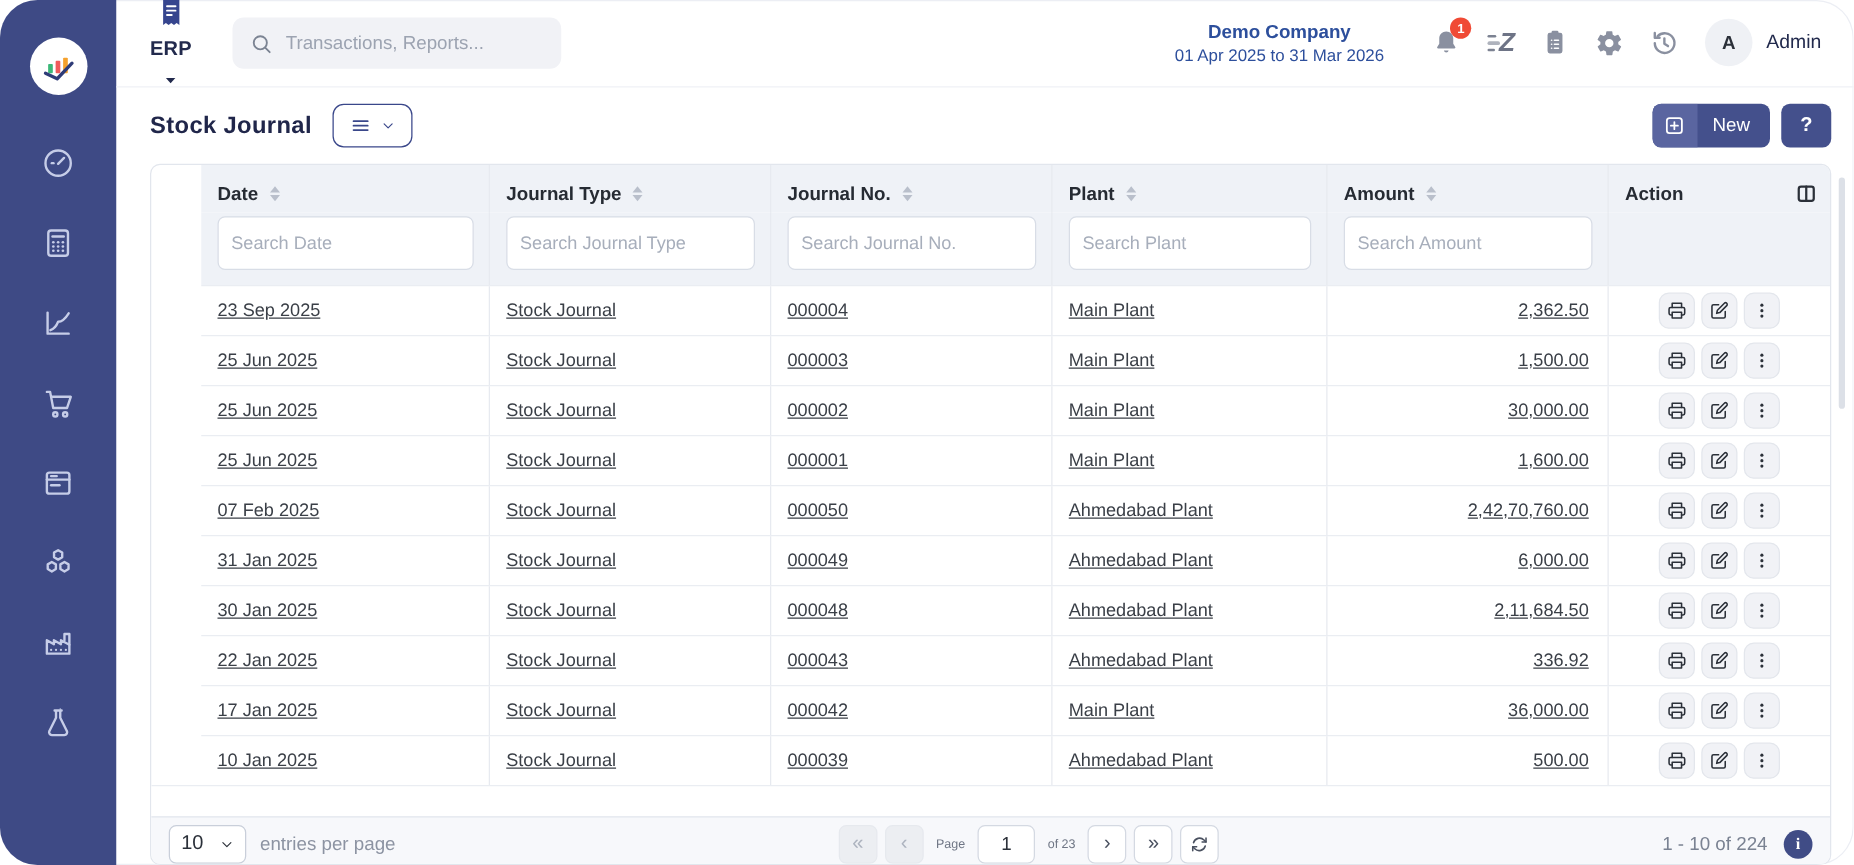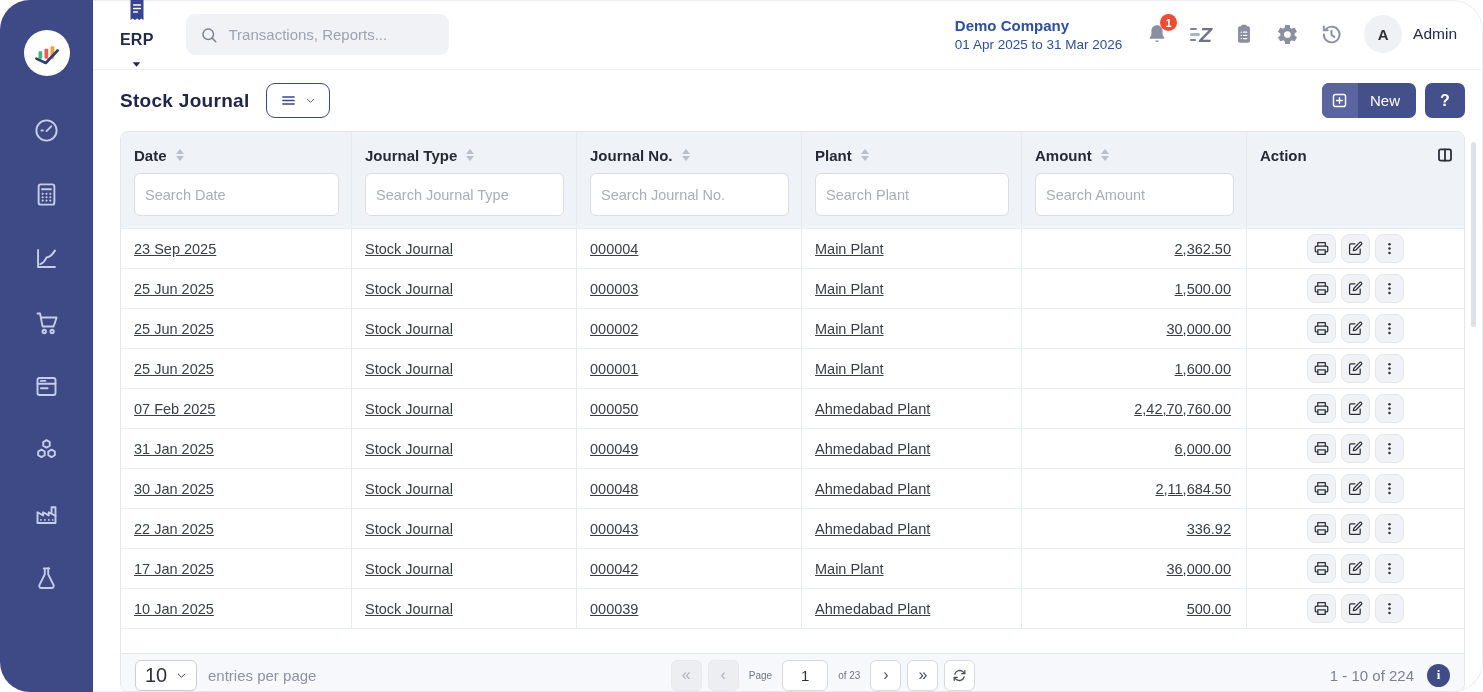--- a/index.html
+++ b/index.html
@@ -18,21 +18,21 @@
   .main{flex:1;display:flex;flex-direction:column;min-width:0;}
 
   
   .topbar{height:70px;flex:none;display:flex;align-items:center;padding:0 26px 0 27px;border-bottom:1px solid #EFF1F6;box-sizing:border-box;}
   .brand{display:flex;align-items:center;gap:9px;cursor:pointer;flex-direction:column;}
   .brand .bname{font-size:16px;font-weight:700;color:#222A4D;letter-spacing:.2px;}
   .caret{color:#222A4D;display:flex;}
   .gsearch{margin-left:32px;width:263px;height:41px;background:#F1F2F6;border-radius:9px;display:flex;align-items:center;gap:11px;padding:0 14px;box-sizing:border-box;color:#7C8493;cursor:text;}
   .gsearch .ph{font-size:15px;color:#9CA3B1;}
   .tr-right{margin-left:auto;display:flex;align-items:center;gap:21px;}
-  .company{text-align:left;line-height:1.4;margin-right:2px;}
+  .company{text-align:center;line-height:1.4;margin-right:17px;}
   .cname{font-size:15px;font-weight:700;color:#2D4F9C;}
   .cperiod{font-size:13.5px;color:#2D4F9C;}
   .icon-btn{position:relative;background:none;border:none;padding:0;color:#8A90A0;display:flex;align-items:center;cursor:pointer;}
   .badge{position:absolute;top:-8px;right:-8px;min-width:17px;height:17px;border-radius:9px;background:#F04A35;color:#fff;font-size:10.5px;font-weight:700;display:flex;align-items:center;justify-content:center;padding:0 2px;box-sizing:border-box;}
   .zlogo{display:flex;align-items:center;color:#6E7486;cursor:pointer;}
   .zlogo b{font-size:21px;font-weight:800;font-style:italic;line-height:1;}
   .zlines{display:flex;flex-direction:column;gap:3px;margin-right:-1px;}
   .zlines i{display:block;height:2.5px;background:#6E7486;border-radius:2px;}
   .zlines i:nth-child(1){width:7px;opacity:.9;}
   .zlines i:nth-child(2){width:10px;opacity:.55;}
@@ -45,21 +45,21 @@
   .page-head{display:flex;align-items:center;padding:13px 18px 7px 27px;}
   .ptitle{font-size:19px;font-weight:700;color:#20264A;letter-spacing:.3px;margin:0;}
   .dd-btn{margin-left:16px;width:64px;height:35px;border:1.6px solid #3A478A;border-radius:9px;background:#fff;display:flex;align-items:center;justify-content:center;gap:8px;color:#3A478A;cursor:pointer;}
   .new-btn{margin-left:auto;height:35px;background:#44508C;border:none;border-radius:7px;color:#fff;display:flex;align-items:stretch;padding:0;overflow:hidden;cursor:pointer;}
   .plus-seg{width:36px;background:#5A65A0;display:flex;align-items:center;justify-content:center;}
   .new-label{display:flex;align-items:center;padding:0 16px 0 12px;font-size:15px;font-family:"Liberation Sans",sans-serif;}
   .help-btn{margin-left:9px;width:40px;height:35px;background:#44508C;border:none;border-radius:7px;color:#fff;font-size:16px;font-weight:700;cursor:pointer;display:flex;align-items:center;justify-content:center;}
 
   
   .card{margin:6px 18px 0 27px;border:1px solid #E2E6ED;border-radius:8px;overflow:hidden;background:#fff;}
-  .grid{display:grid;grid-template-columns:231px 225px 225px 220px 225px minmax(0,1fr);}
+  .grid{display:grid;grid-template-columns:231px 225px 225px 220px 225px minmax(0,1fr);margin-left:40px;}
   .grid>*:not(:last-child){border-right:1px solid #E7EAF0;}
   .thead{background:#EFF2F7;}
   .th{height:38px;box-sizing:border-box;display:flex;align-items:center;gap:9px;padding:8px 12px 0 13px;font-size:15px;font-weight:700;color:#262B33;cursor:pointer;}
   .th-action{cursor:default;padding-right:10px;align-items:center;}
   .th-action .colchooser{margin-left:auto;color:#2B3039;display:flex;cursor:pointer;}
   .sort{display:inline-flex;flex-direction:column;gap:2px;cursor:pointer;}
   .sort i{width:0;height:0;border-left:4px solid transparent;border-right:4px solid transparent;}
   .sort .up{border-bottom:5px solid #B9BFCB;}
   .sort .down{border-top:5px solid #B9BFCB;}
   .tfilter{background:#EFF2F7;}
@@ -68,21 +68,21 @@
   .tf input::placeholder{color:#A7AEBB;}
   .trow{border-top:1px solid #EAEDF2;height:39px;background:#fff;cursor:default;}
   .td{display:flex;align-items:center;padding:0 13px;font-size:14.5px;color:#3A3F47;overflow:hidden;white-space:nowrap;text-decoration:underline;}
   .td.amount{justify-content:flex-end;padding-right:15px;}
   .td.actions{justify-content:center;gap:5px;padding:0 6px;}
   .act{width:29px;height:29px;background:#F1F2F6;border:1px solid #E3E6EC;border-radius:8px;display:flex;align-items:center;justify-content:center;color:#2B3039;cursor:pointer;padding:0;}
   .tspacer{height:24px;border-top:1px solid #EAEDF2;background:#fff;}
 
   
   .tfoot{height:43px;background:#F7F8FB;border-top:1px solid #E2E6ED;display:flex;align-items:center;padding:0 14px;box-sizing:border-box;}
-  .psize{width:62px;height:31px;background:#fff;border:1px solid #C9CFDA;border-radius:6px;display:flex;align-items:center;justify-content:space-between;padding:0 9px;box-sizing:border-box;font-size:20px;color:#2B3039;cursor:pointer;}
+  .psize{width:62px;height:31px;background:#fff;border:1px solid #C9CFDA;border-radius:6px;display:flex;align-items:center;justify-content:space-between;padding:0 9px;box-sizing:border-box;font-size:16px;color:#2B3039;cursor:pointer;}
   .entries{font-size:15px;color:#8C93A2;margin-left:11px;}
   .pager{margin:0 auto;display:flex;align-items:center;gap:6px;}
   .pg-btn{min-width:31px;height:31px;border-radius:6px;display:flex;align-items:center;justify-content:center;font-size:16px;box-sizing:border-box;padding:0;cursor:pointer;font-family:"Liberation Sans",sans-serif;}
   .pg-btn.disabled{background:#ECEEF2;color:#ADB3BF;border:1px solid #E6E9EE;}
   .pg-btn.enabled{background:#fff;color:#4A5160;border:1px solid #D4D9E2;}
   .pg-label{font-size:10px;color:#6F7685;margin:0 4px;}
   .pg-input{width:46px;height:31px;border:1px solid #D4D9E2;border-radius:6px;text-align:center;font-size:15px;color:#2B3039;background:#fff;box-sizing:border-box;font-family:"Liberation Sans",sans-serif;outline:none;}
   .foot-right{display:flex;align-items:center;gap:13px;}
   .range{font-size:15px;color:#7A8292;}
   .info{width:23px;height:23px;border-radius:50%;background:#404C86;color:#fff;display:flex;align-items:center;justify-content:center;font-size:13px;font-weight:700;font-family:"Liberation Serif",serif;cursor:pointer;}

